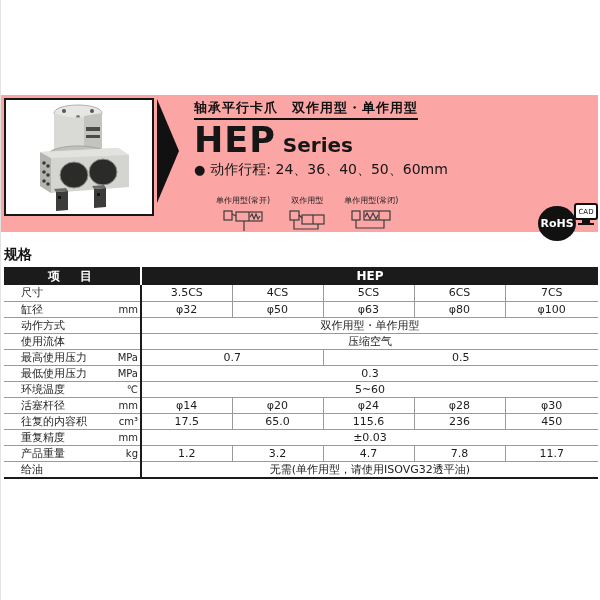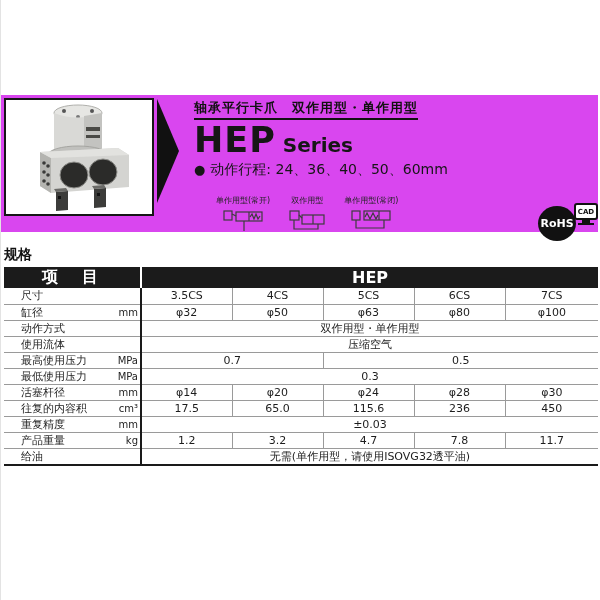--- a/index.html
+++ b/index.html
@@ -2,21 +2,21 @@
 <html><head>
 <meta charset="utf-8">
 <style>
   * { margin:0; padding:0; box-sizing:border-box; }
   html,body { width:600px; height:600px; background:#ffffff;
               font-family:"DejaVu Sans","Liberation Sans",sans-serif; }
   .page { position:relative; width:600px; height:600px; background:#fff; overflow:hidden;
           border-left:1px solid #e3e3e3; }
 
   
-  .banner { position:absolute; left:0; top:95px; width:597px; height:137px; background:#d946ef; }
+  .banner { position:absolute; left:0; top:95px; width:597px; height:137px; background:#fca5a5; }
 
   .photo-box { position:absolute; left:3px; top:3px; width:150px; height:118px;
                background:#ffffff; border:2px solid #161616; }
   .photo-box svg { display:block; width:100%; height:100%; }
 
   .banner-arrow { position:absolute; left:156px; top:4px; width:0; height:0;
                   border-top:52px solid transparent; border-bottom:52px solid transparent;
                   border-left:22px solid #111; }
 
   .title-block { position:absolute; left:193px; top:2px; }
@@ -32,31 +32,31 @@
   .symbol-group { text-align:center; }
   .symbol-label { font-size:8px; color:#222; margin-bottom:1px; white-space:nowrap; }
   .symbol-group svg { display:block; margin:0 auto; }
 
   .rohs-badge { position:absolute; left:537px; top:111px; width:38px; height:35px;
                 background:#111; border-radius:50%; color:#fff; font-size:11px; font-weight:bold;
                 display:flex; align-items:center; justify-content:center; letter-spacing:0; }
   .cad-badge { position:absolute; left:573px; top:108px; width:24px; height:24px; }
   .cad-screen { width:24px; height:17px; border:2px solid #111; border-radius:3px; background:#fff;
                 display:flex; align-items:center; justify-content:center;
-                font-size:7px; font-weight:bold; color:#111; }
+                font-size:7px; font-weight:normal; color:#111; }
   .cad-stand { width:8px; height:3px; background:#111; margin:0 auto; }
   .cad-base  { width:16px; height:2px; background:#111; margin:0 auto; }
 
   
   .spec-heading { position:absolute; left:3px; top:246px; font-size:14px; font-weight:bold; color:#111; }
 
   table.spec { position:absolute; left:3px; top:267px; width:594px; border-collapse:collapse;
                table-layout:fixed; font-size:11px; color:#1d1d1d; }
   table.spec th { background:#1b1b1b; color:#fff; font-weight:bold; height:18px;
-                  font-size:16px; text-align:center; }
+                  font-size:12px; text-align:center; }
   table.spec th.item-h { border-right:2px solid #fff; letter-spacing:4px; }
   table.spec td { height:16px; border-bottom:1px solid #9a9a9a; text-align:center;
                   white-space:nowrap; overflow:hidden; padding:0 2px; }
   table.spec td.label-cell { border-right:2px solid #1a1a1a; text-align:left; }
   table.spec td.data-cell { border-left:1px solid #9a9a9a; }
   table.spec td.data-cell.first { border-left:none; }
   table.spec tr:last-child td { border-bottom:2px solid #1a1a1a; }
   .label-wrap { display:flex; justify-content:space-between; align-items:baseline;margin-left:15px; }
   .row-unit { font-size:10px; }
 </style>
@@ -243,20 +243,29 @@
             <div class="label-wrap">
               <span>最低使用压力</span>
               <span class="row-unit">MPa</span>
             </div>
           </td>
           <td class="data-cell first" colspan="5">0.3</td>
         </tr>
         <tr>
           <td class="label-cell">
             <div class="label-wrap">
+              <span>环境温度</span>
+              <span class="row-unit">℃</span>
+            </div>
+          </td>
+          <td class="data-cell first" colspan="5">5~60</td>
+        </tr>
+        <tr>
+          <td class="label-cell">
+            <div class="label-wrap">
               <span>活塞杆径</span>
               <span class="row-unit">mm</span>
             </div>
           </td>
           <td class="data-cell first">φ14</td>
           <td class="data-cell">φ20</td>
           <td class="data-cell">φ24</td>
           <td class="data-cell">φ28</td>
           <td class="data-cell">φ30</td>
         </tr>

